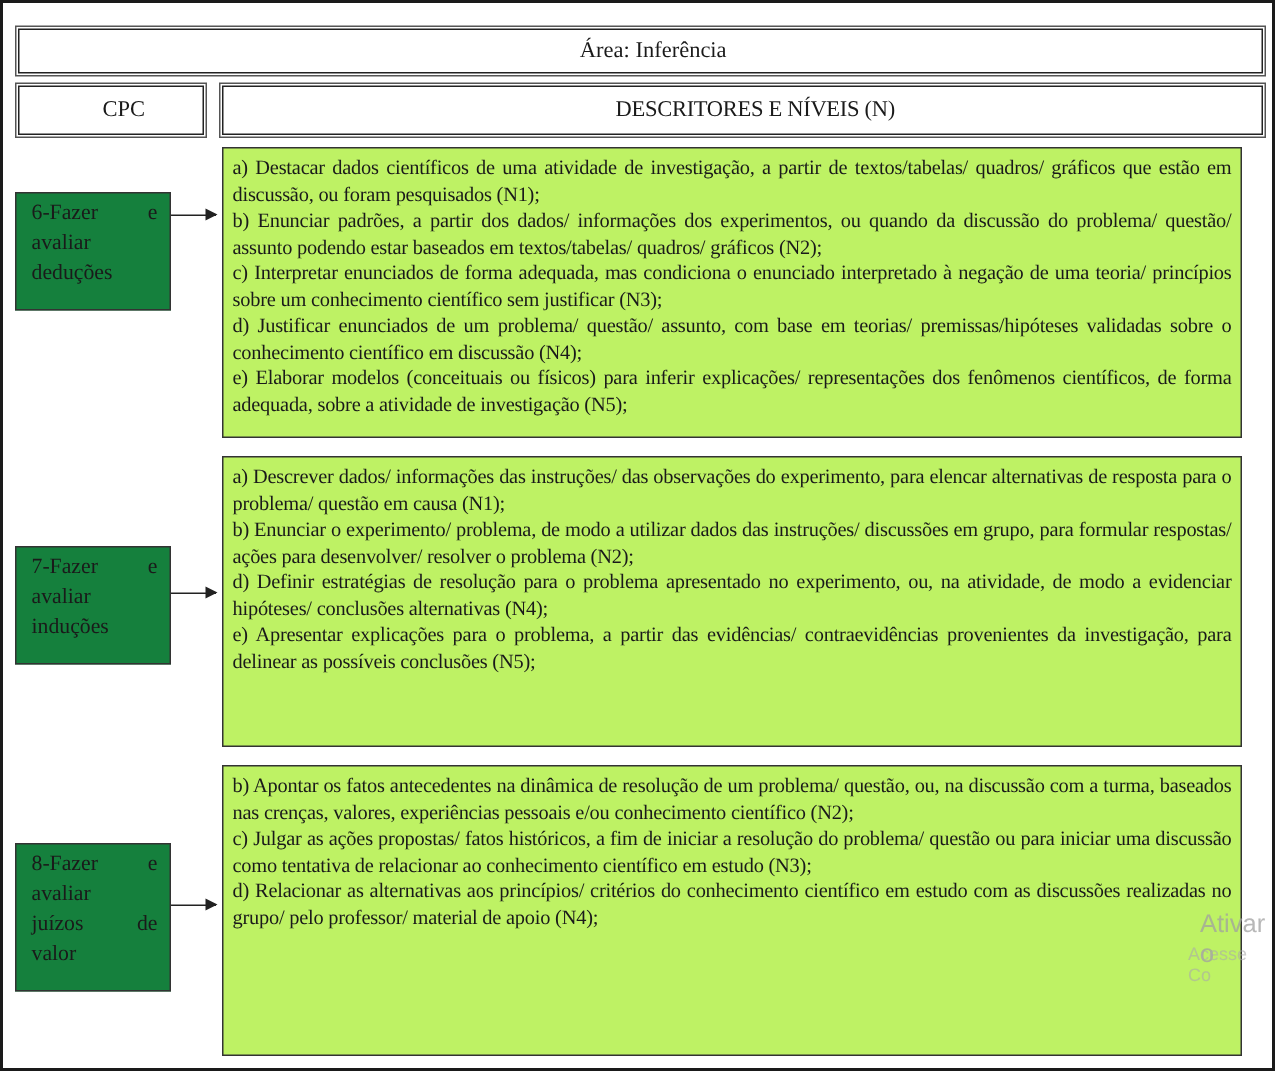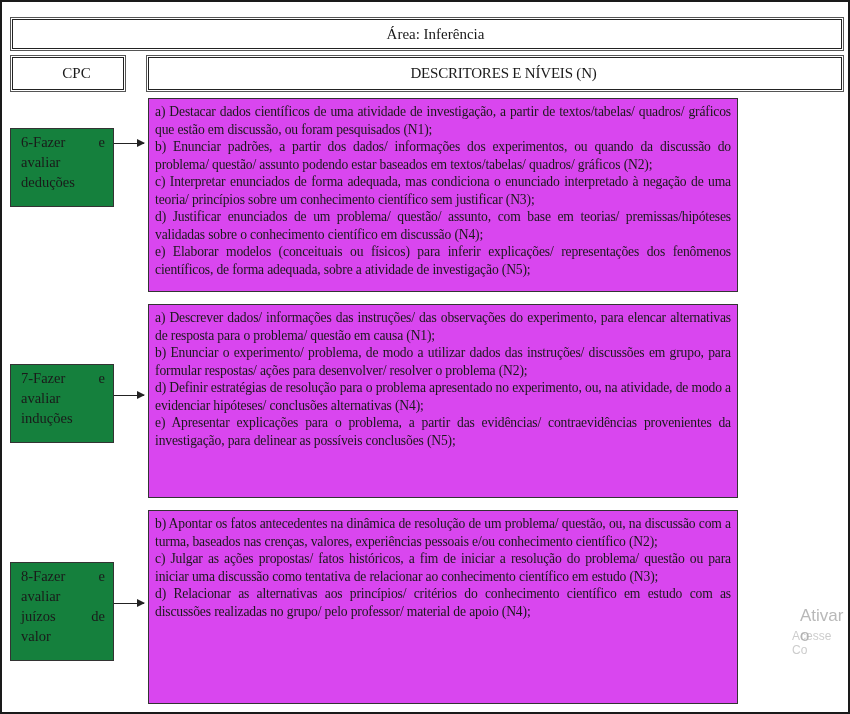--- a/index.html
+++ b/index.html
@@ -8,30 +8,30 @@
     font-family:"Liberation Serif", "DejaVu Serif", serif; color:#1a1a1a;
   }
   .frame {
     position:absolute; left:0; top:0; width:846px; height:710px;
     border:2px solid #1a1a1a; background:#fff;
   }
   .box { position:absolute; border:1px solid #333; background:#fff; box-sizing:border-box; }
   .box.dbl { border:1px solid #222; box-shadow: 0 0 0 1px #fff, 0 0 0 2px #555; }
   .center { display:flex; align-items:center; justify-content:center;padding-left:17px; }
   .area { left:10px; top:17px; width:830px; height:30px; font-size:15px; }
-  .cpc-h { left:10px; top:55px; width:112px; height:33px; font-size:15px; }
+  .cpc-h { left:10px; top:55px; width:124px; height:33px; font-size:15px; }
   .desc-h { left:146px; top:55px; width:694px; height:33px; font-size:15px; letter-spacing:-0.2px; }
   .cpc {
     position:absolute; left:8px; width:104px; border:1px solid #333; box-sizing:border-box;
     padding:3px 8px 14px 10px; font-size:14.5px; line-height:20px; background:#15803d;
   }
   .cpc .l { display:flex; justify-content:space-between; }
   .desc {
-    position:absolute; left:146px; width:590px; border:1px solid #333; box-sizing:border-box;
-    padding:4px 6px 4px 6px; font-size:13.6px; line-height:17.5px; background:#d946ef;
+    position:absolute; left:146px; width:680px; border:1px solid #333; box-sizing:border-box;
+    padding:4px 6px 4px 6px; font-size:13.6px; line-height:17.5px; background:#bef264;
     text-align:justify; letter-spacing:-0.15px;
   }
   .desc p { margin:0; }
   .arrow { position:absolute; height:1px; background:#222; }
   .arrow::after {
     content:""; position:absolute; right:-1px; top:-4px;
     border-left:8px solid #222; border-top:4.5px solid transparent; border-bottom:4.5px solid transparent;
   }
   .watermark {
     position:absolute; left:798px; top:604px; font-family:"Liberation Sans", sans-serif;

